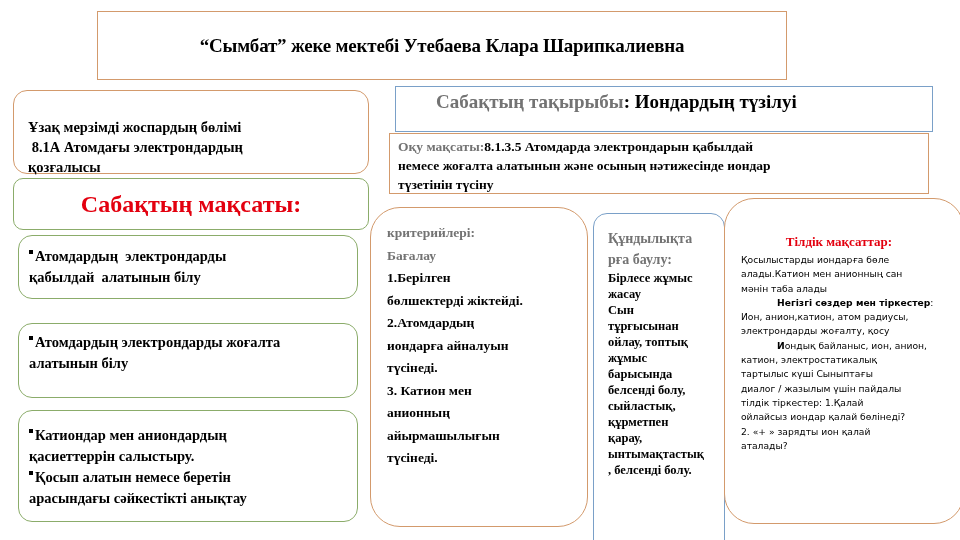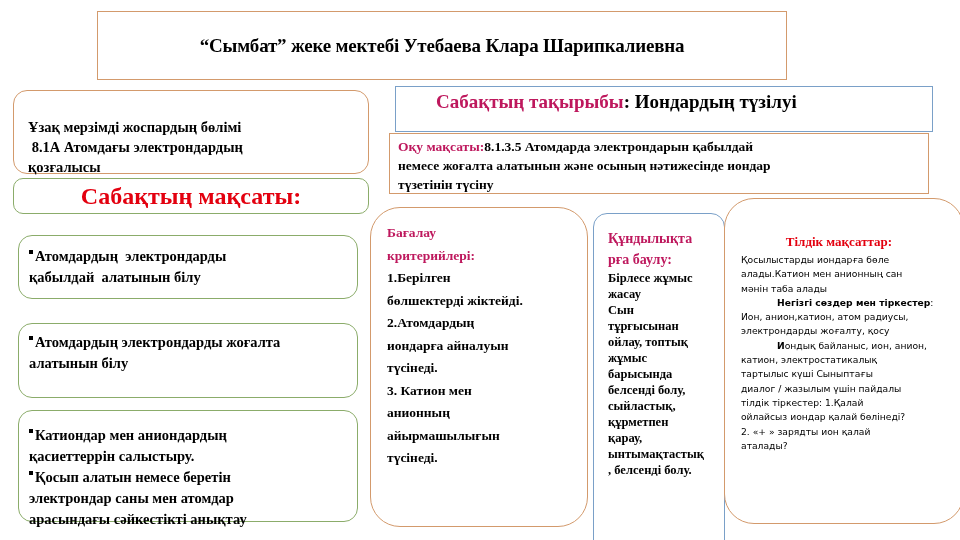--- a/index.html
+++ b/index.html
@@ -1,29 +1,29 @@
 <!DOCTYPE html>
 <html><head>
 <meta charset="utf-8">
 <style>
   html, body { margin:0; padding:0; }
   body { width:960px; height:540px; background:#ffffff; position:relative; overflow:hidden;
          font-family:"Liberation Serif", "DejaVu Serif", serif; color:#000; }
   .box { position:absolute; box-sizing:border-box; background:#fff; }
-  .red { color:#be185d; }
+  .red { color:#737373; }
   .b { font-weight:bold;padding-left:36px; }
 
   #header { left:97px; top:11px; width:690px; height:69px; border:1px solid #d39a6c;
             display:flex; align-items:center; justify-content:center; }
   #header span { font-size:19px; font-weight:bold; letter-spacing:-0.2px; }
 
   #long-term { left:13px; top:90px; width:356px; height:84px; border:1px solid #d39a6c; border-radius:14px;
                padding:26px 10px 0 14px; font-size:14.5px; font-weight:bold; line-height:20px; }
 
-  #goals-title { left:13px; top:178px; width:356px; height:36px; border:1px solid #8bac6a; border-radius:10px;
+  #goals-title { left:13px; top:178px; width:356px; height:52px; border:1px solid #8bac6a; border-radius:10px;
                  display:flex; align-items:center; justify-content:center; }
   #goals-title span { font-size:24px; font-weight:bold; color:#e3000f; }
 
   .goal { left:18px; width:340px; border:1px solid #8bac6a; border-radius:14px;
           padding:0 10px 0 10px; font-size:14.5px; font-weight:bold; line-height:21px; display:flex; flex-direction:column; }
   #goal1 { top:235px; height:64px; justify-content:center; }
   #goal2 { top:323px; height:75px; padding-top:8px; }
   #goal3 { top:410px; height:112px; padding-top:14px; }
   .bullet { display:inline-block; width:4px; height:4px; background:#000; vertical-align:top; margin-top:4px; margin-right:2px; }
 
@@ -70,37 +70,36 @@
 
 <div class="box goal" id="goal2">
   <span class="line"><span class="bullet"></span><span>Атомдардың электрондарды жоғалта</span></span>
   <span class="line">алатынын білу</span>
 </div>
 
 <div class="box goal" id="goal3">
   <span class="line"><span class="bullet"></span><span>Катиондар мен аниондардың</span></span>
   <span class="line">қасиеттеррін салыстыру.</span>
   <span class="line"><span class="bullet"></span><span>Қосып алатын немесе беретін</span></span>
-  <span class="line">электрондар саны мен атомдар</span>
   <span class="line">арасындағы сәйкестікті анықтау</span>
 </div>
 
 <div class="box" id="topic">
   <span class="red">Сабақтың тақырыбы</span><span>: Иондардың түзілуі</span>
 </div>
 
 <div class="box" id="objective">
   <span class="line"><span class="red">Оқу мақсаты:</span><span>8.1.3.5 Атомдарда электрондарын қабылдай</span></span>
   <span class="line">немесе жоғалта алатынын және осының нәтижесінде иондар</span>
   <span class="line">түзетінін түсіну</span>
 </div>
 
 <div class="box" id="criteria">
+  <span class="line red">критерийлері:</span>
   <span class="line red">Бағалау</span>
-  <span class="line red">критерийлері:</span>
   <span class="line">1.Берілген</span>
   <span class="line">бөлшектерді жіктейді.</span>
   <span class="line">2.Атомдардың</span>
   <span class="line">иондарға айналуын</span>
   <span class="line">түсінеді.</span>
   <span class="line">3. Катион мен</span>
   <span class="line">анионның</span>
   <span class="line">айырмашылығын</span>
   <span class="line">түсінеді.</span>
 </div>

